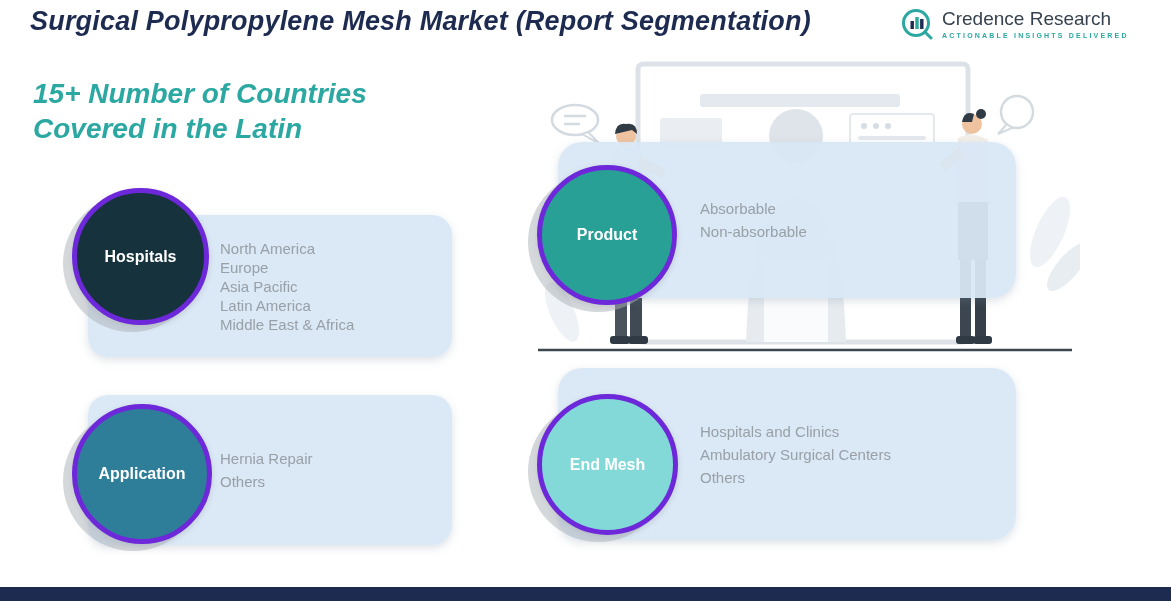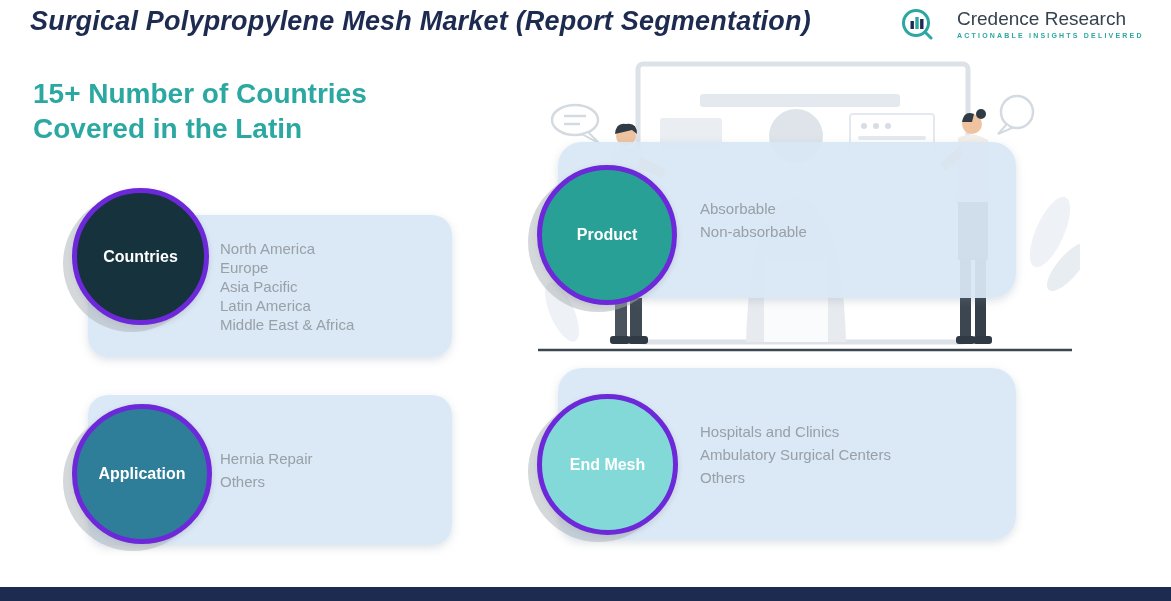--- a/index.html
+++ b/index.html
@@ -7,32 +7,32 @@
     position:relative; width:1171px; height:601px; overflow:hidden;
     background:#ffffff; font-family:"Liberation Sans", sans-serif;padding-left:24px;
   }
 
   
   .title {
     position:absolute; left:30px; top:6px; width:860px;
     font-size:27px; font-weight:bold; font-style:italic;
     color:#1d2b50; letter-spacing:0.2px;
   }
-  .logo { position:absolute; left:901px; top:8px; display:flex; gap:24px; align-items:flex-start; }
+  .logo { position:absolute; left:901px; top:8px; display:flex; gap:9px; align-items:flex-start; }
   .logo-icon { width:32px; height:32px; flex:0 0 auto; }
   .brand-name { font-size:19px; color:#36424f; font-weight:500; line-height:22px; }
   .brand-tagline {
     font-size:7px; color:#2ba8a1; letter-spacing:2.2px; margin-top:2px;
     text-transform:uppercase; font-weight:bold;
   }
 
   
   .subtitle {
     position:absolute; left:33px; top:76px;
-    font-size:28px; font-weight:bold; 
+    font-size:28px; font-weight:bold; font-style:italic;
     color:#2ba8a1; line-height:35px;
   }
 
   
   .illustration { position:absolute; left:520px; top:52px; z-index:0; }
 
   
   .panel {
     position:absolute; z-index:2; background:rgba(217,231,244,0.94);
     border-radius:20px; display:flex; align-items:center;
@@ -156,21 +156,21 @@
   <div class="panel panel-regional">
     <div class="items items-tight">
         <div class="seg-item">North America</div>
         <div class="seg-item">Europe</div>
         <div class="seg-item">Asia Pacific</div>
         <div class="seg-item">Latin America</div>
         <div class="seg-item">Middle East &amp; Africa</div>
       </div>
   </div>
   <div class="circle circle-regional" style="background: rgb(22, 50, 61);">
-    <span>Countries</span>
+    <span>Hospitals</span>
   </div>
 
   <div class="panel panel-product">
     <div class="items items-loose">
         <div class="seg-item">Absorbable</div>
         <div class="seg-item">Non-absorbable</div>
       </div>
   </div>
   <div class="circle circle-product" style="background: rgb(41, 160, 150);">
     <span>Product</span>

